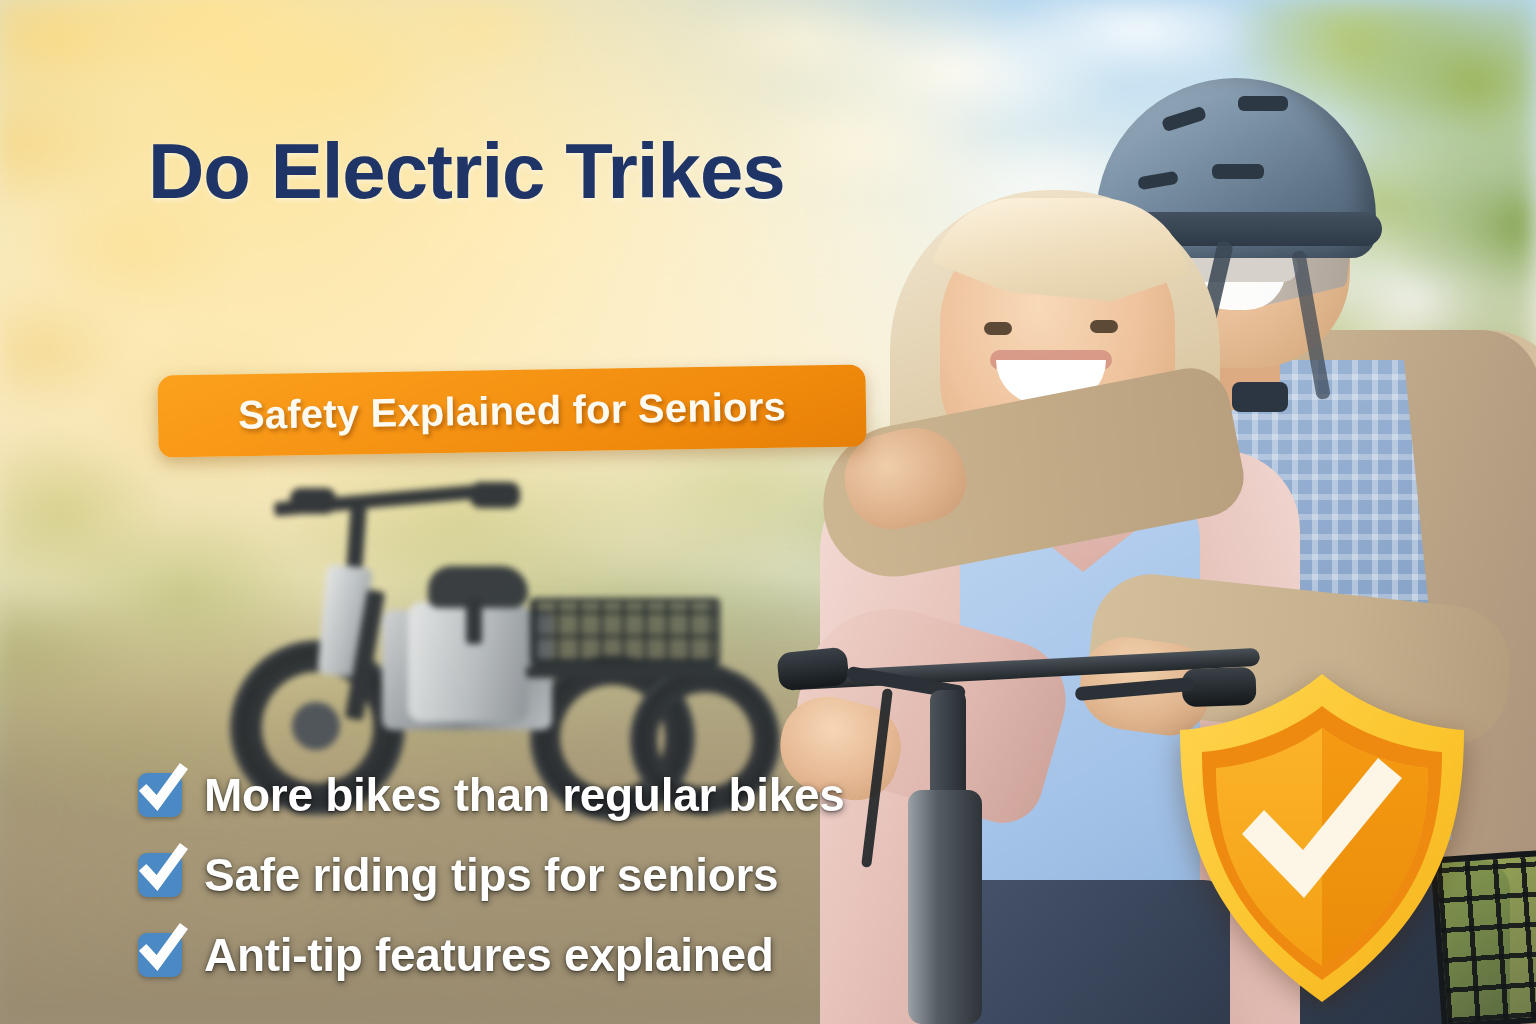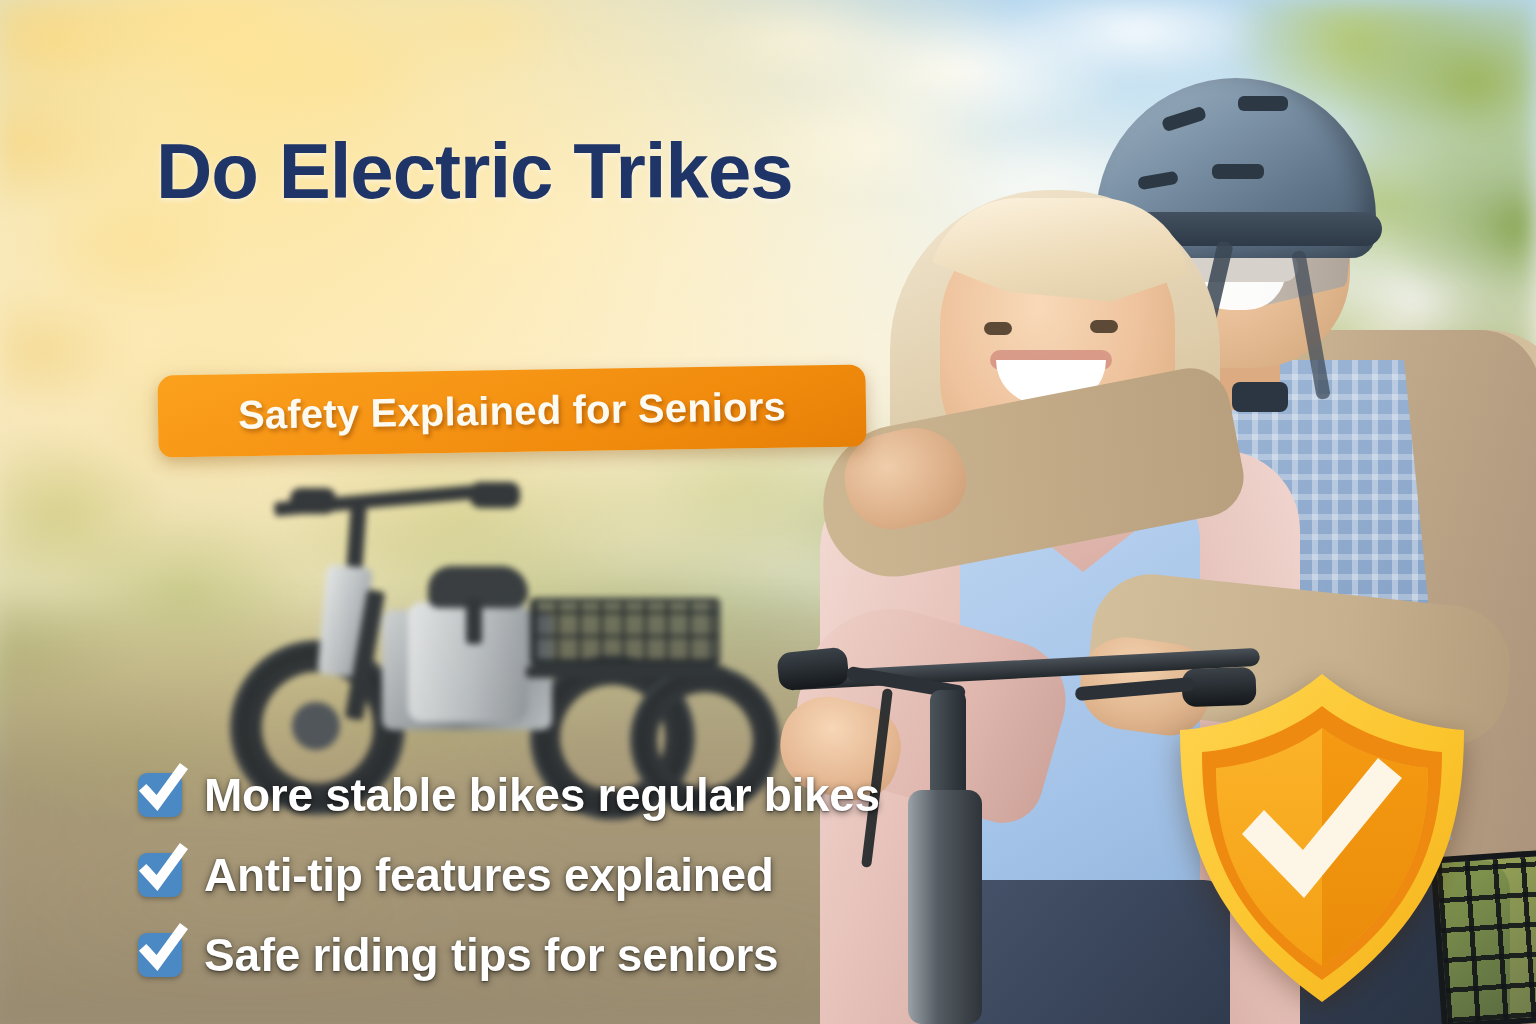--- a/index.html
+++ b/index.html
@@ -272,21 +272,21 @@
     border:6px solid #15191b; border-radius:6px;
     background:
       repeating-linear-gradient(90deg, rgba(18,22,24,.92) 0 5px, rgba(18,22,24,0) 5px 28px),
       repeating-linear-gradient(0deg,  rgba(18,22,24,.9)  0 5px, rgba(18,22,24,0) 5px 30px),
       linear-gradient(150deg, rgba(150,170,80,.85), rgba(90,110,60,.8));
     transform:rotate(-4deg);
   }
 
   
   .headline {
-    position:absolute; left:156px; top:126px;
+    position:absolute; left:148px; top:126px;
     font-size:78px; font-weight:bold; letter-spacing:-1px;
     color:#1f3568;
     text-shadow:0 2px 5px rgba(255,255,255,.55);
     white-space:nowrap;
   }
   .headline-2 {
     position:absolute; left:168px; top:212px;
     font-size:126px; font-weight:bold; line-height:1;
     letter-spacing:-2px;
     color:#f26a12;
@@ -428,39 +428,39 @@
   </div>
 
   <div class="checklist">
 
     <div class="check-row">
       <div class="checkbox">
         <svg viewBox="0 0 52 52" aria-hidden="true">
           <path d="M10 26 L21 38 L45 5" fill="none" stroke="#ffffff" stroke-width="10" stroke-linecap="square" stroke-linejoin="miter"></path>
         </svg>
       </div>
-      <span class="check-label">More stable bikes regular bikes</span>
+      <span class="check-label">More bikes than regular bikes</span>
+    </div>
+
+    <div class="check-row">
+      <div class="checkbox">
+        <svg viewBox="0 0 52 52" aria-hidden="true">
+          <path d="M10 26 L21 38 L45 5" fill="none" stroke="#ffffff" stroke-width="10" stroke-linecap="square" stroke-linejoin="miter"></path>
+        </svg>
+      </div>
+      <span class="check-label">Safe riding tips for seniors</span>
     </div>
 
     <div class="check-row">
       <div class="checkbox">
         <svg viewBox="0 0 52 52" aria-hidden="true">
           <path d="M10 26 L21 38 L45 5" fill="none" stroke="#ffffff" stroke-width="10" stroke-linecap="square" stroke-linejoin="miter"></path>
         </svg>
       </div>
       <span class="check-label">Anti-tip features explained</span>
-    </div>
-
-    <div class="check-row">
-      <div class="checkbox">
-        <svg viewBox="0 0 52 52" aria-hidden="true">
-          <path d="M10 26 L21 38 L45 5" fill="none" stroke="#ffffff" stroke-width="10" stroke-linecap="square" stroke-linejoin="miter"></path>
-        </svg>
-      </div>
-      <span class="check-label">Safe riding tips for seniors</span>
     </div>
 
   </div>
 
   <div class="shield">
     <svg viewBox="0 0 300 340" width="300" height="340">
       <defs>
         <linearGradient id="gOuter" x1="0" y1="0" x2="1" y2="1">
           <stop offset="0%" stop-color="#ffd450"></stop>
           <stop offset="55%" stop-color="#fbc52d"></stop>

